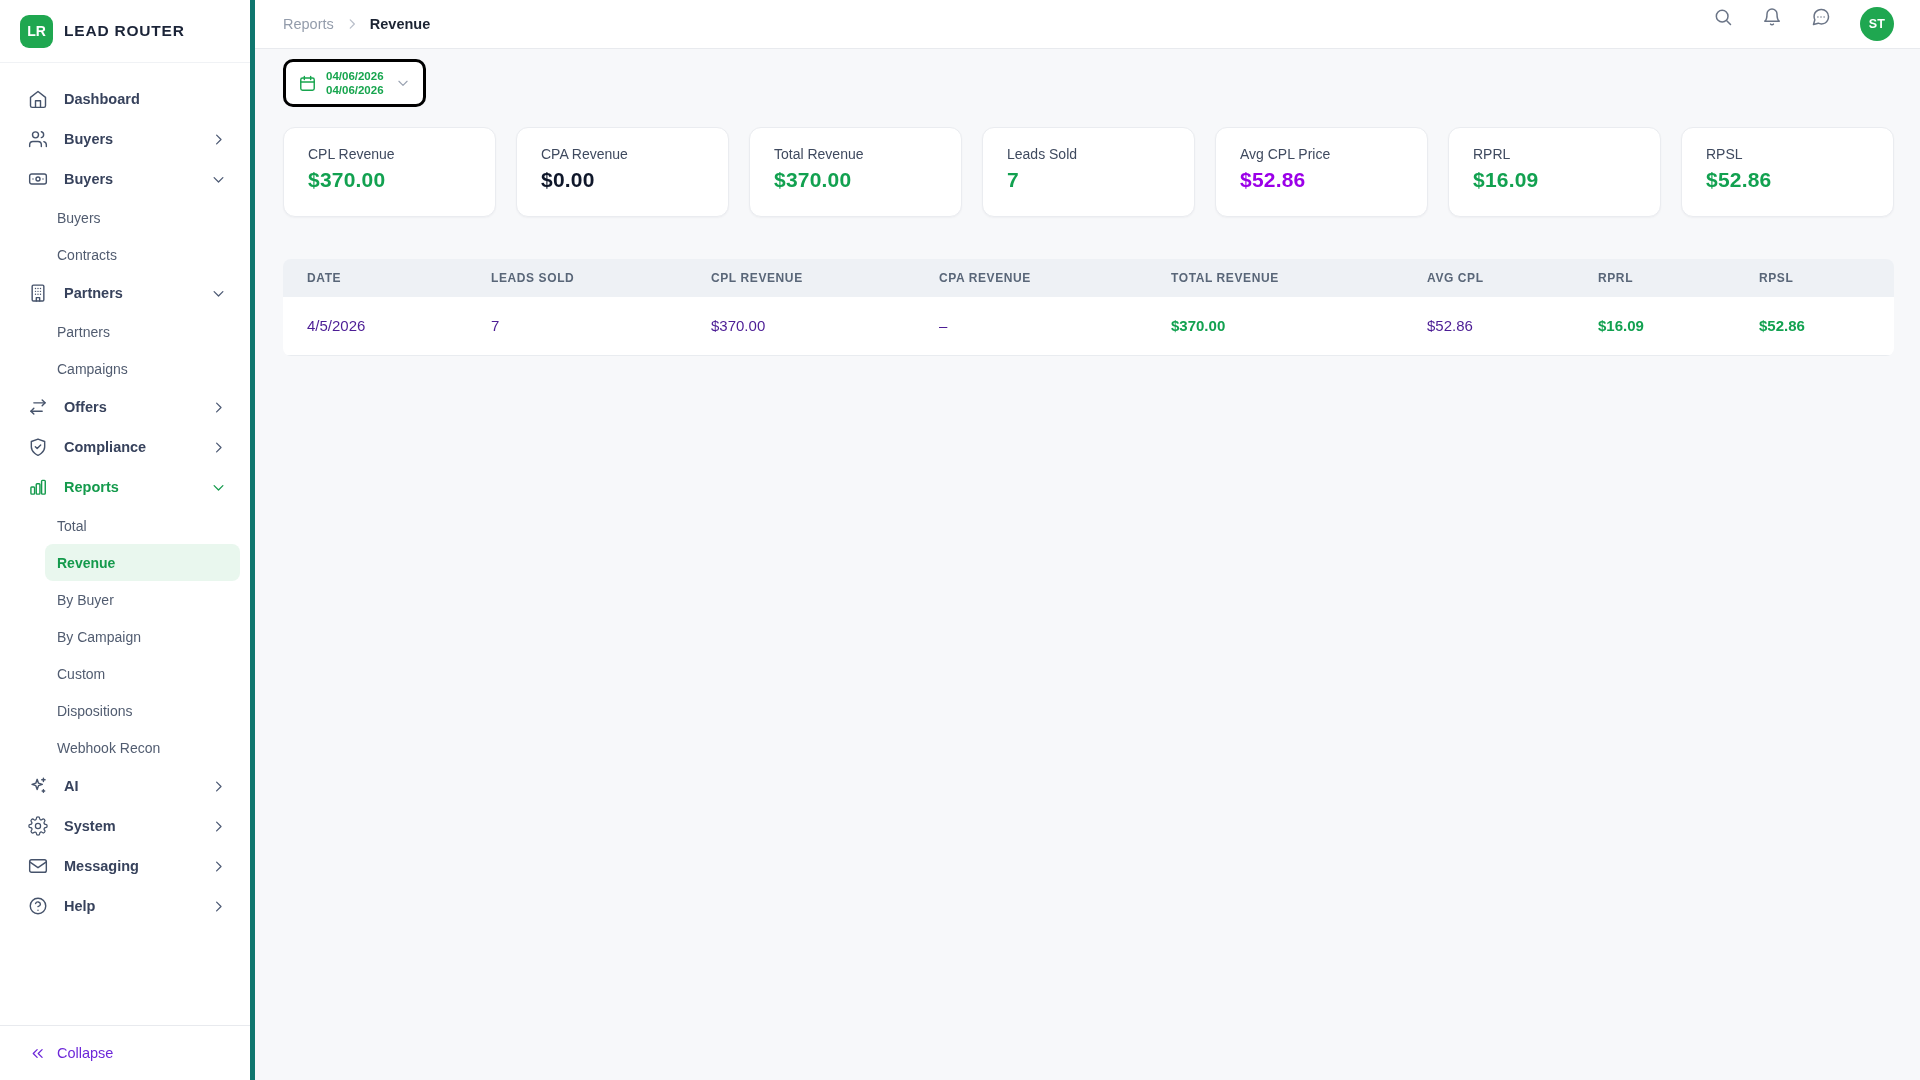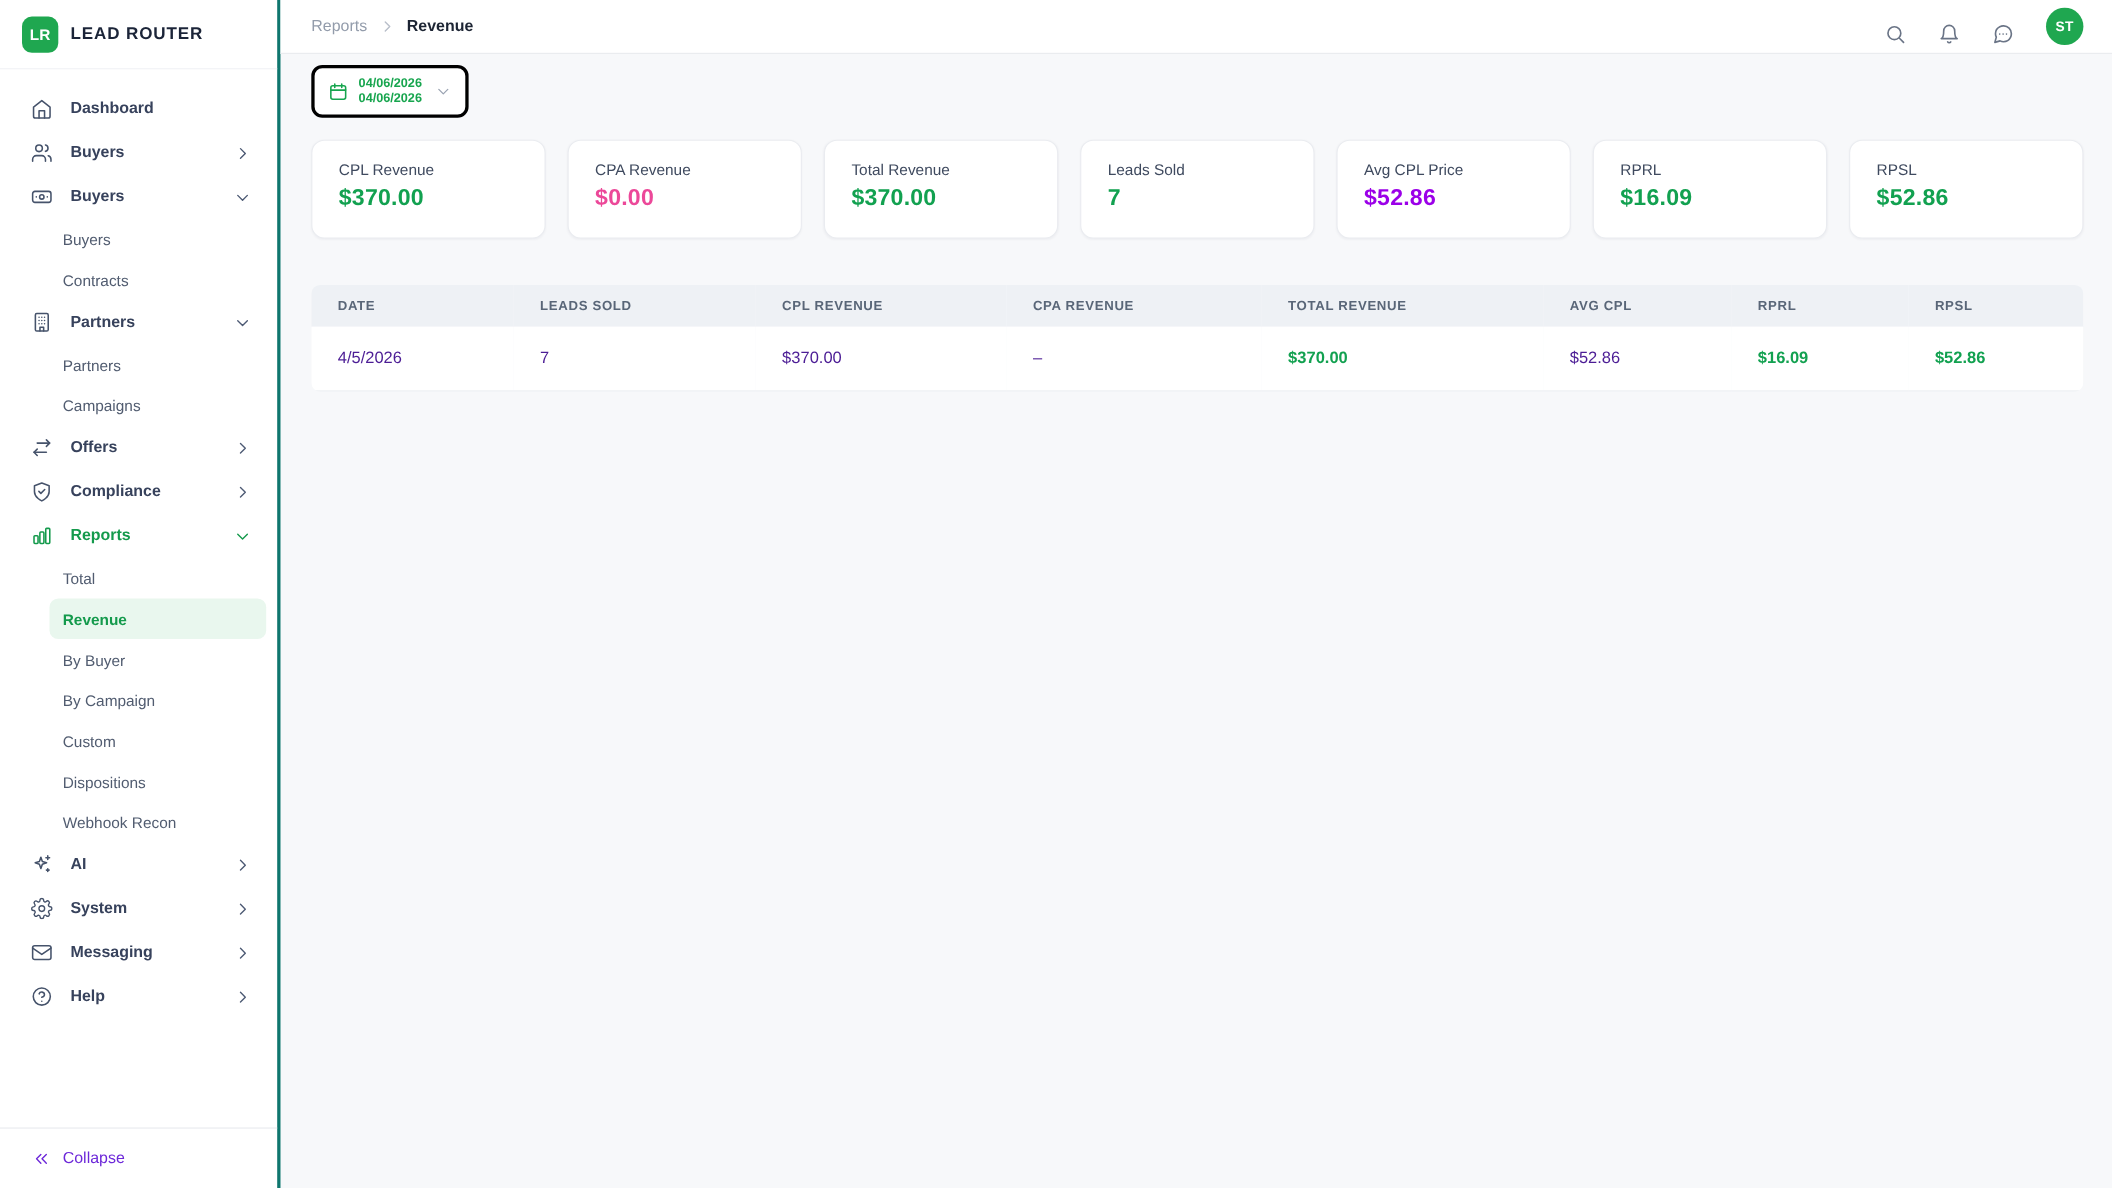--- a/index.html
+++ b/index.html
@@ -5,21 +5,21 @@
   * { box-sizing: border-box; margin: 0; padding: 0; }
   html,body { width:1920px; height:1080px; }
   body {
     font-family: "Liberation Sans", "DejaVu Sans", sans-serif;
     background:#f7f8fa; color:#1f2937; overflow:hidden;
   }
   .app { display:flex; width:1920px; height:1080px; }
 
   
   .sidebar {
-    width:255px; background:#ffffff; border-right:3px solid #0f766e;
+    width:255px; background:#ffffff; border-right:5px solid #0f766e;
     display:flex; flex-direction:column; flex-shrink:0;
   }
   .brand {
     height:63px; display:flex; align-items:center; gap:11px;
     padding-left:20px; border-bottom:1px solid #f0f2f5; flex-shrink:0;
   }
   .brand-logo {
     width:33px; height:33px; border-radius:9px; background:#1fa750;
     color:#fff; font-weight:700; font-size:14px;
     display:flex; align-items:center; justify-content:center;
@@ -56,21 +56,21 @@
   .main { flex:1; display:flex; flex-direction:column; min-width:0; }
   .topbar {
     height:49px; background:#fff; border-bottom:1px solid #e8eaee;
     display:flex; align-items:center; justify-content:space-between;
     padding:0 26px 0 28px; flex-shrink:0;
   }
   .breadcrumb { display:flex; align-items:center; gap:11px; }
   .crumb-section { color:#939cab; font-size:14.5px; cursor:pointer; }
   .crumb-sep { width:14px; height:14px; color:#b9bfca; }
   .crumb-page { color:#1c2433; font-size:14.5px; font-weight:600; }
-  .topbar-actions { display:flex; align-items:flex-end; gap:29px; }
+  .topbar-actions { display:flex; align-items:flex-start; gap:29px; }
   .icon-btn { width:20px; height:20px; color:#6a7486; cursor:pointer; background:none; border:none; }
   .icon-btn .svg { width:20px; height:20px; }
   .avatar {
     width:34px; height:34px; border-radius:50%; background:#1fa750; border:none;
     color:#fff; font-weight:700; font-size:12.5px; letter-spacing:0.3px;
     display:flex; align-items:center; justify-content:center; cursor:pointer;
     font-family: inherit;
   }
 
   .content { padding:10px 26px 0 28px; }
@@ -454,21 +454,21 @@
           </span>
       </button>
 
       <div class="cards">
         <div class="card">
           <div class="card-label">CPL Revenue</div>
           <div class="card-value has-color" style="color: rgb(18, 161, 80);">$370.00</div>
         </div>
         <div class="card">
           <div class="card-label">CPA Revenue</div>
-          <div class="card-value has-color" style="color: #ec4899;">$0.00</div>
+          <div class="card-value has-color" style="color: #0f172a;">$0.00</div>
         </div>
         <div class="card">
           <div class="card-label">Total Revenue</div>
           <div class="card-value has-color" style="color: rgb(18, 161, 80);">$370.00</div>
         </div>
         <div class="card">
           <div class="card-label">Leads Sold</div>
           <div class="card-value has-color" style="color: rgb(18, 161, 80);">7</div>
         </div>
         <div class="card">

